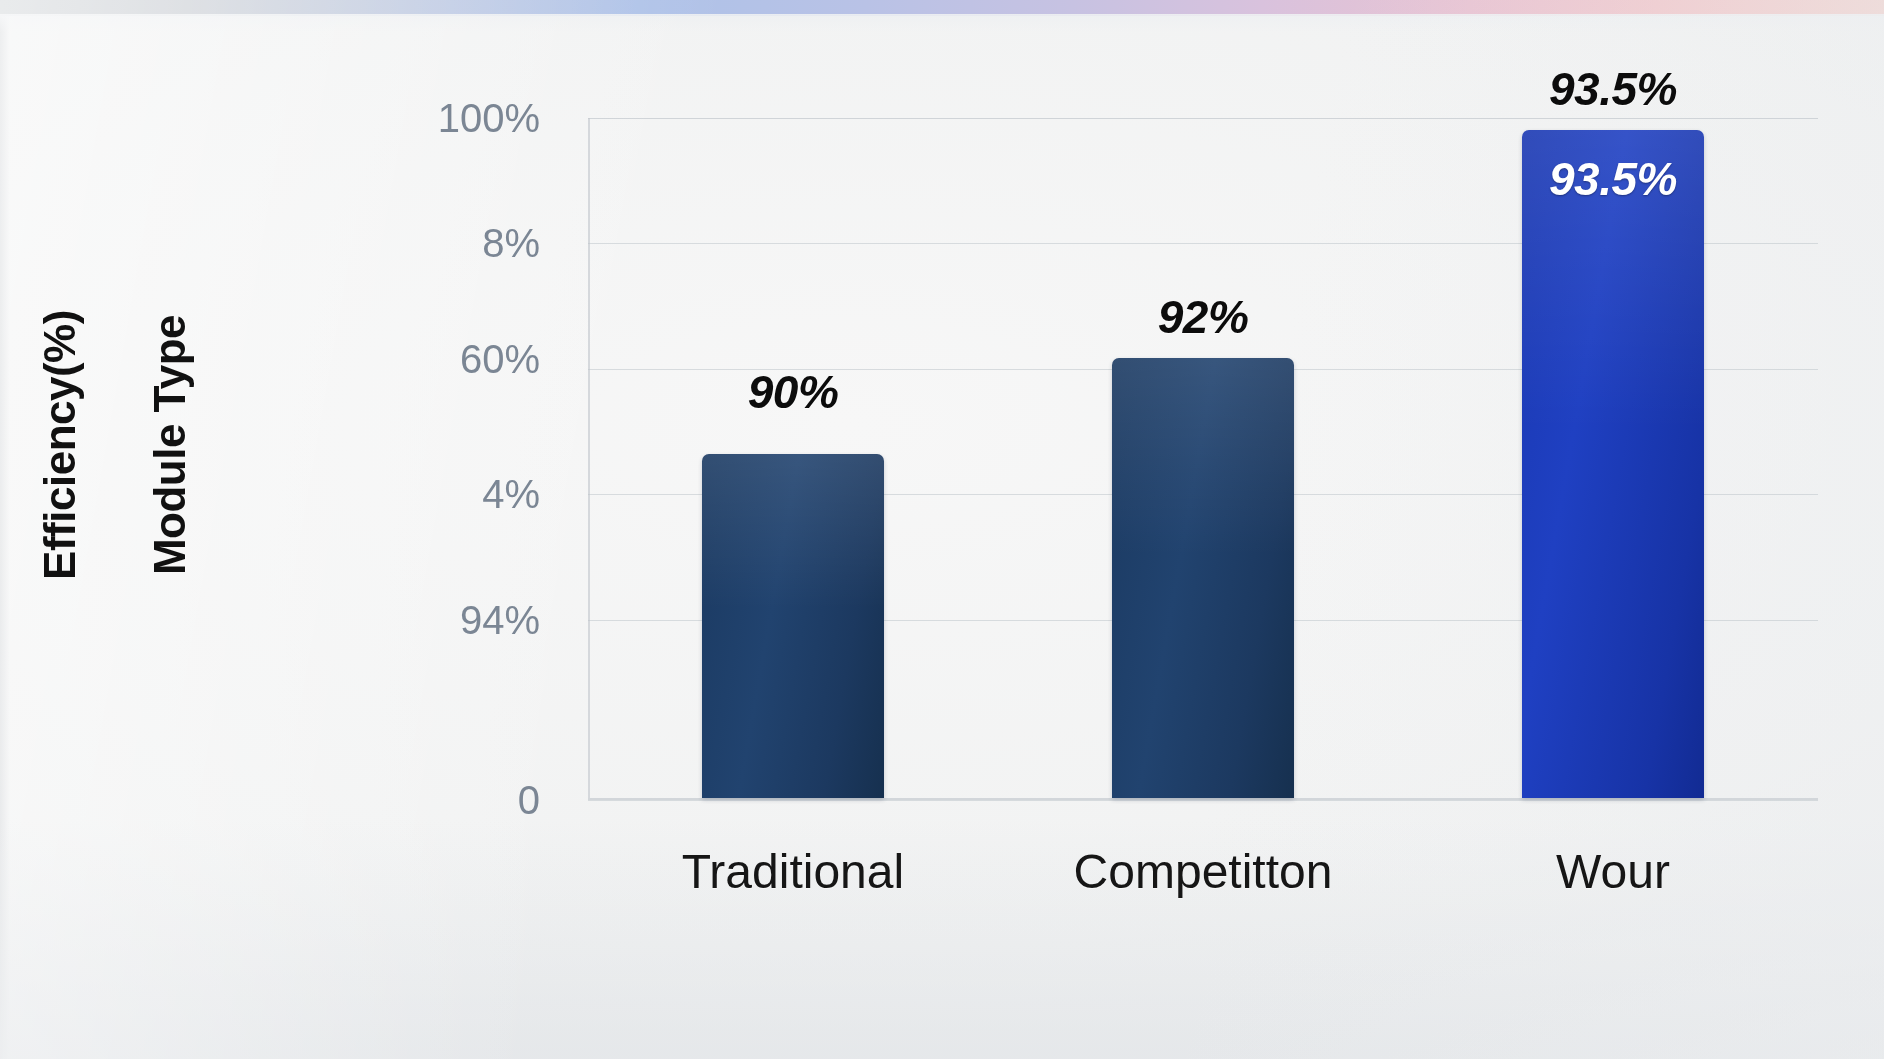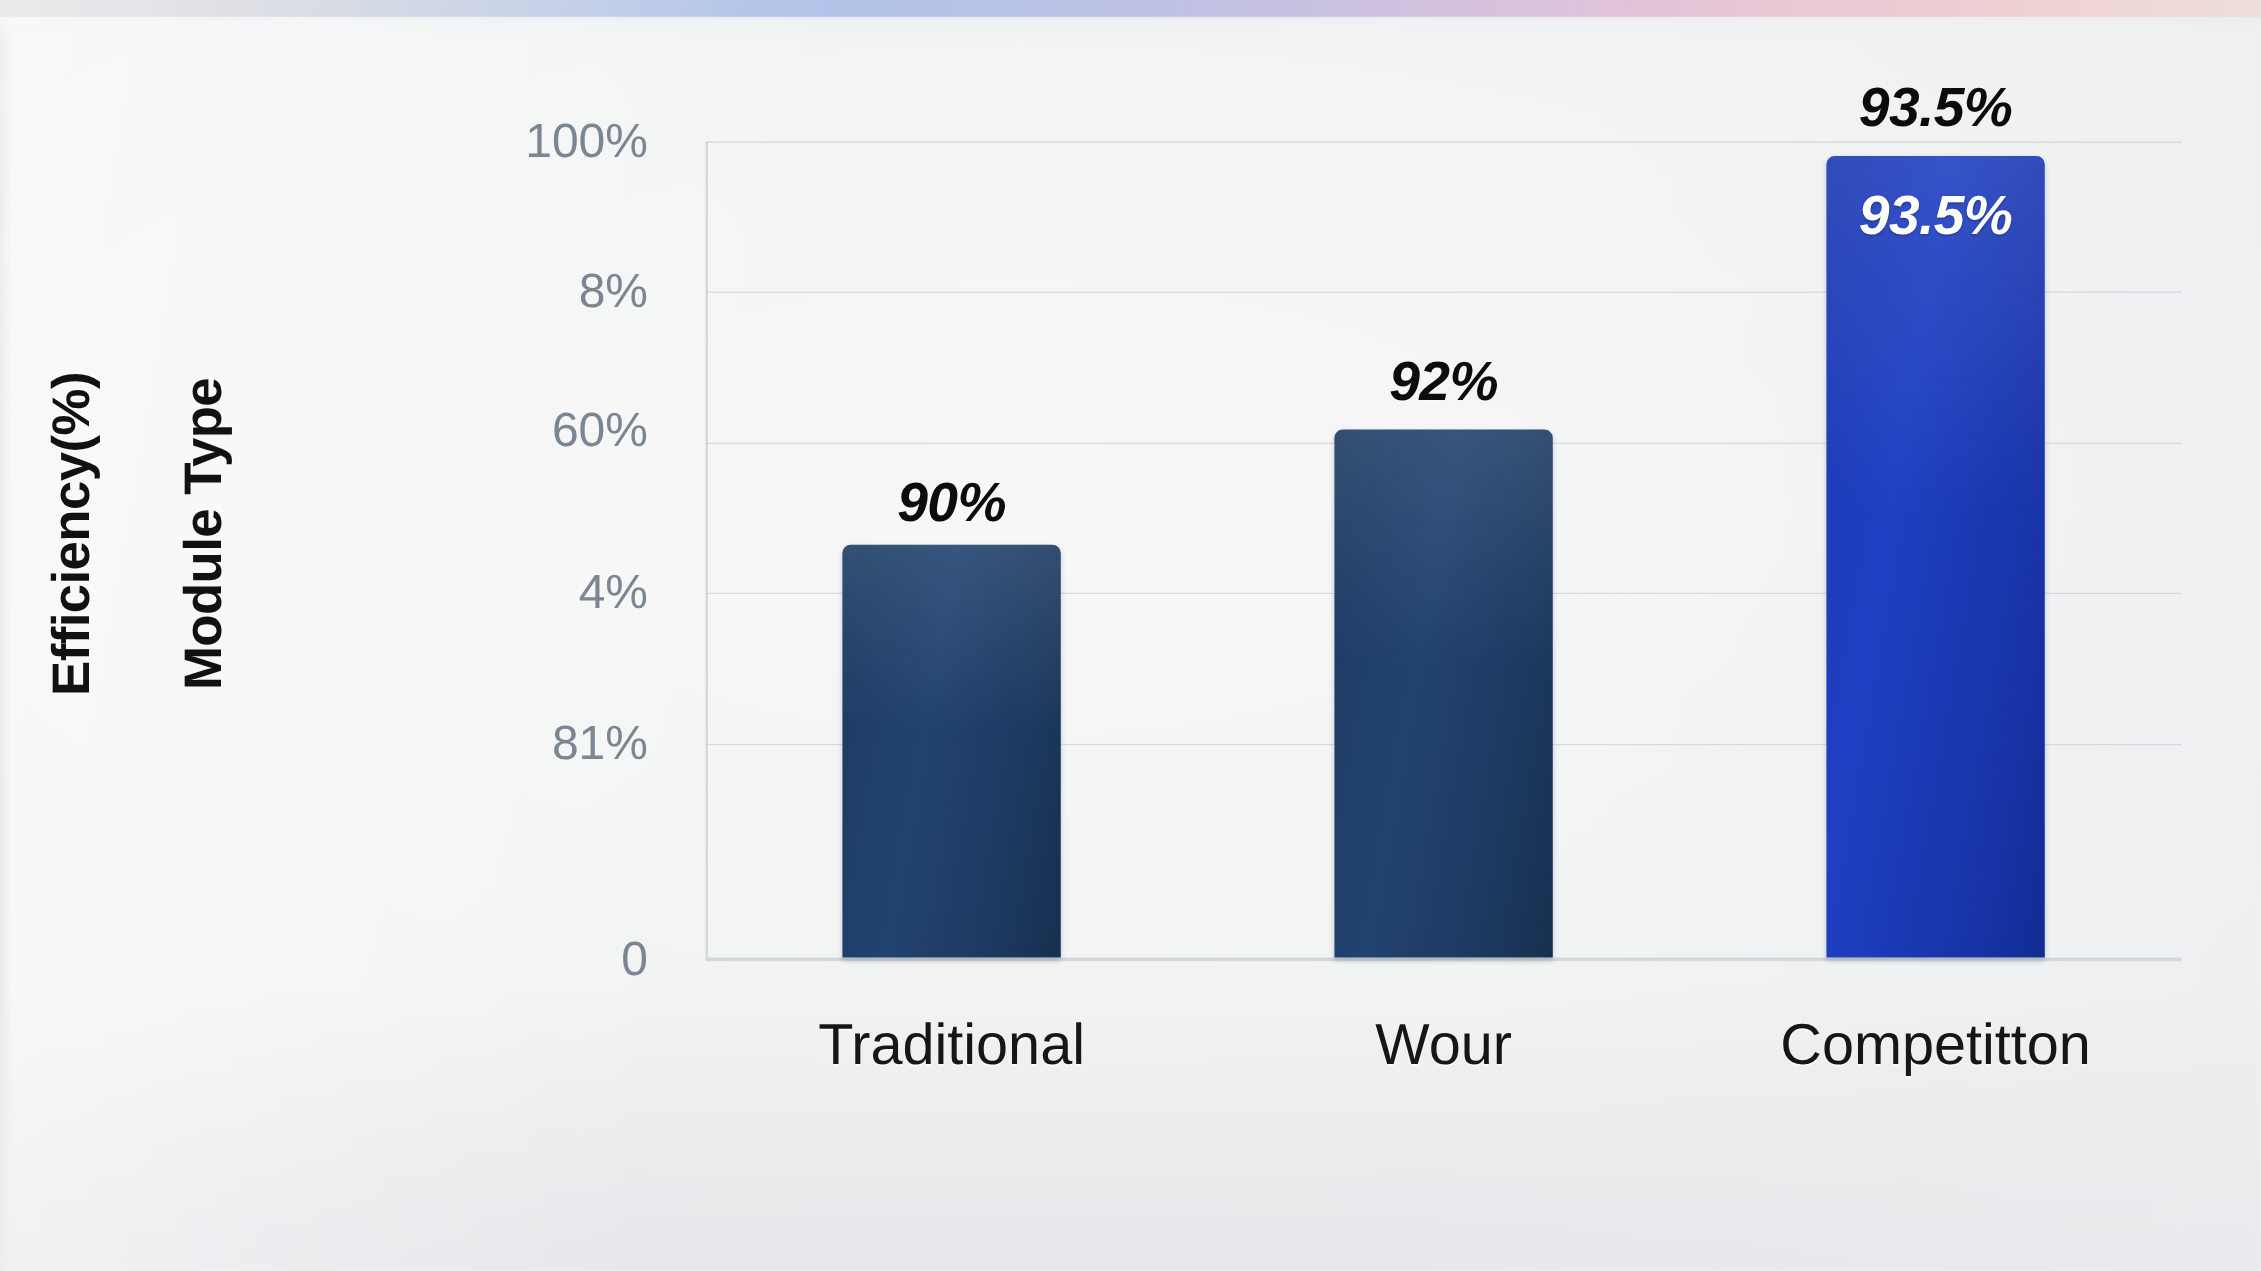--- a/index.html
+++ b/index.html
@@ -241,38 +241,38 @@
   <div class="bg-sheen"></div>
 
   <div id="ylabel-outer" class="rot-title">Efficiency(%)</div>
   <div id="ylabel-inner" class="rot-title">Module Type</div>
 
   <div id="ytick-wrap">
       <div class="ytick" style="top: 118px;">100%</div>
       <div class="ytick" style="top: 243.488px;">8%</div>
       <div class="ytick" style="top: 359px;">60%</div>
       <div class="ytick" style="top: 494.464px;">4%</div>
-      <div class="ytick" style="top: 619.952px;">81%</div>
+      <div class="ytick" style="top: 619.952px;">94%</div>
       <div class="ytick" style="top: 800px;">0</div>
     </div>
 
   <div id="plot">
     <div class="axis-spine"></div>
     <div class="axis-base"></div>
     <div id="gridlines">
         <div class="gridline g-top" style="top: 0px;"></div>
         <div class="gridline" style="top: 125.488px;"></div>
         <div class="gridline" style="top: 250.976px;"></div>
         <div class="gridline" style="top: 376.464px;"></div>
         <div class="gridline" style="top: 501.952px;"></div>
         <div class="gridline" style="top: 682px;"></div>
       </div>
     <div id="bars">
         <div class="bar-slot">
-          <div class="bar-top-label" style="bottom: 353px;">90%</div>
+          <div class="bar-top-label" style="bottom: 379px;">90%</div>
           <div class="bar navy" style="height: 344.41px;">
             <div class="bar-gloss"></div>
           </div>
         </div>
         <div class="bar-slot">
           <div class="bar-top-label" style="bottom: 453.89px; text-align: right;">92%</div>
           <div class="bar navy" style="height: 439.89px;">
             <div class="bar-gloss"></div>
           </div>
         </div>
@@ -281,18 +281,18 @@
           <div class="bar cobalt" style="height: 668.36px;">
             <div class="bar-gloss"></div>
             <div class="bar-inner-label">93.5%</div>
           </div>
         </div>
       </div>
   </div>
 
   <div id="xticks">
       <div class="xtick">Traditional</div>
+      <div class="xtick">Competitton</div>
       <div class="xtick">Wour</div>
-      <div class="xtick">Competitton</div>
     </div>
 
 
 </div>
 
 </body></html>

